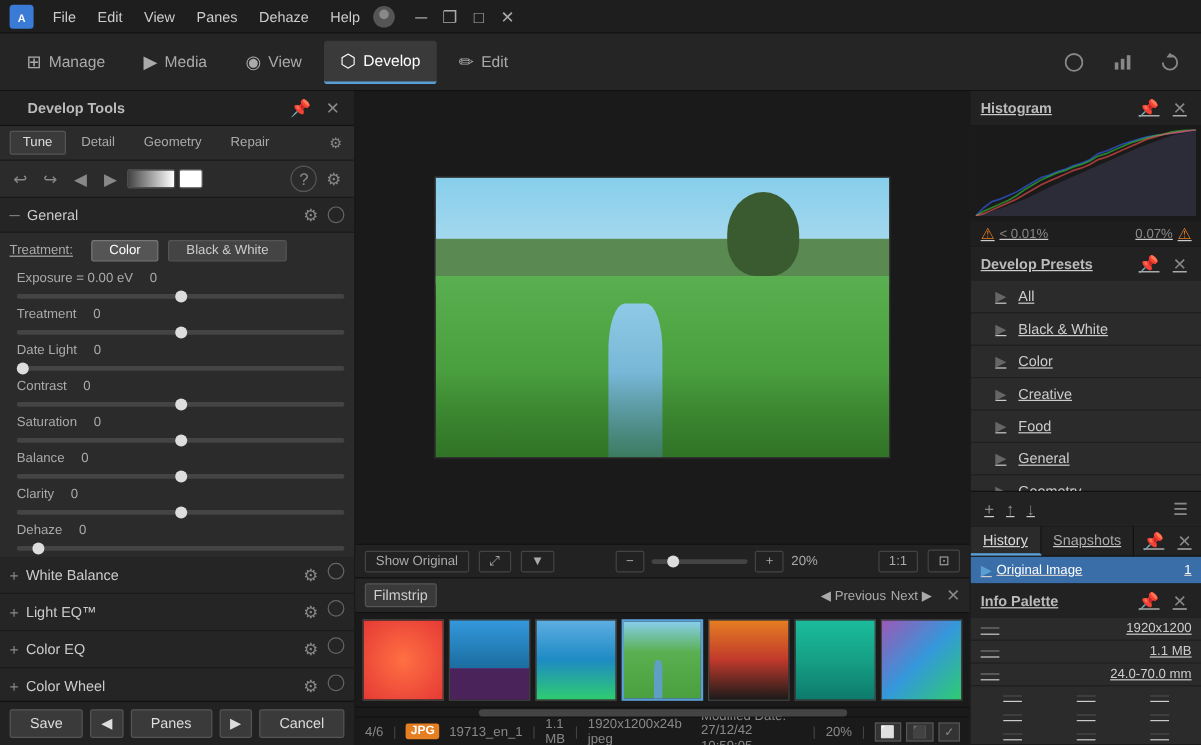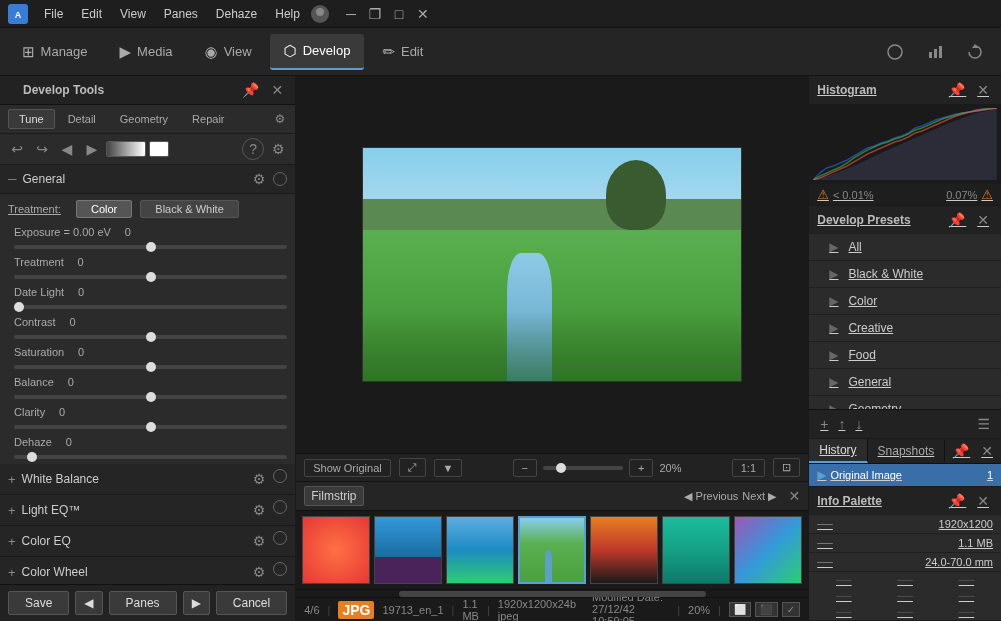--- a/index.html
+++ b/index.html
@@ -96,21 +96,21 @@
     .film-thumb { width: 68px; height: 68px; background: #333; border: 1px solid #444; flex-shrink: 0; cursor: pointer; position: relative; overflow: hidden; }
     .film-thumb.active { border: 2px solid #5a9fd4; }
 
     
     .filmstrip-scroll { height: 8px; background: #1a1a1a; border-top: 1px solid #111; position: relative; }
     .filmstrip-scroll-thumb { width: 60%; height: 6px; background: #444; border-radius: 3px; margin: 1px auto; }
 
     
     .status-bar { background: #1a1a1a; height: 24px; display: flex; align-items: center; padding: 0 8px; gap: 8px; border-top: 1px solid #111; font-size: 11px; color: #888; }
     .status-sep { color: #444; }
-    .jpg-badge { background: #e67e22; color: white; padding: 1px 4px; border-radius: 2px; font-size: 14px; font-weight: bold; }
+    .jpg-badge { background: #e67e22; color: white; padding: 1px 4px; border-radius: 2px; font-size: 10px; font-weight: bold; }
 
     
     .right-panel { width: 270px; background: #2b2b2b; border-left: 1px solid #1a1a1a; display: flex; flex-direction: column; }
     .rp-section { border-bottom: 1px solid #1a1a1a; text-decoration: underline; }
     .rp-header { background: #222; padding: 4px 8px; display: flex; align-items: center; justify-content: space-between; }
     .rp-title { font-size: 12px; color: #bbb; font-weight: bold; }
     .rp-icons { display: flex; gap: 3px; }
 
     
     .histogram-area { background: #1a1a1a; height: 80px; padding: 4px; position: relative; overflow: hidden; }
@@ -571,21 +571,21 @@
         <button class="presets-tool-btn">+</button>
         <button class="presets-tool-btn">↑</button>
         <button class="presets-tool-btn">↓</button>
         <div style="margin-left:auto;">
           <button class="presets-tool-btn">☰</button>
         </div>
       </div>
     </div>
 
     <div class="rp-section">
-      <div style="display:flex;background:#222;align-items:center;border-bottom:1px solid #111;">
+      <div style="display:flex;background:#222;border-bottom:1px solid #111;">
         <div class="hist-tab active">History</div>
         <div class="hist-tab">Snapshots</div>
         <div class="hist-icons">
           <button class="icon-btn">📌</button>
           <button class="icon-btn">✕</button>
         </div>
       </div>
       <div class="history-content">
         <div class="history-item active">
           <span style="display:flex;align-items:center;gap:4px;">

